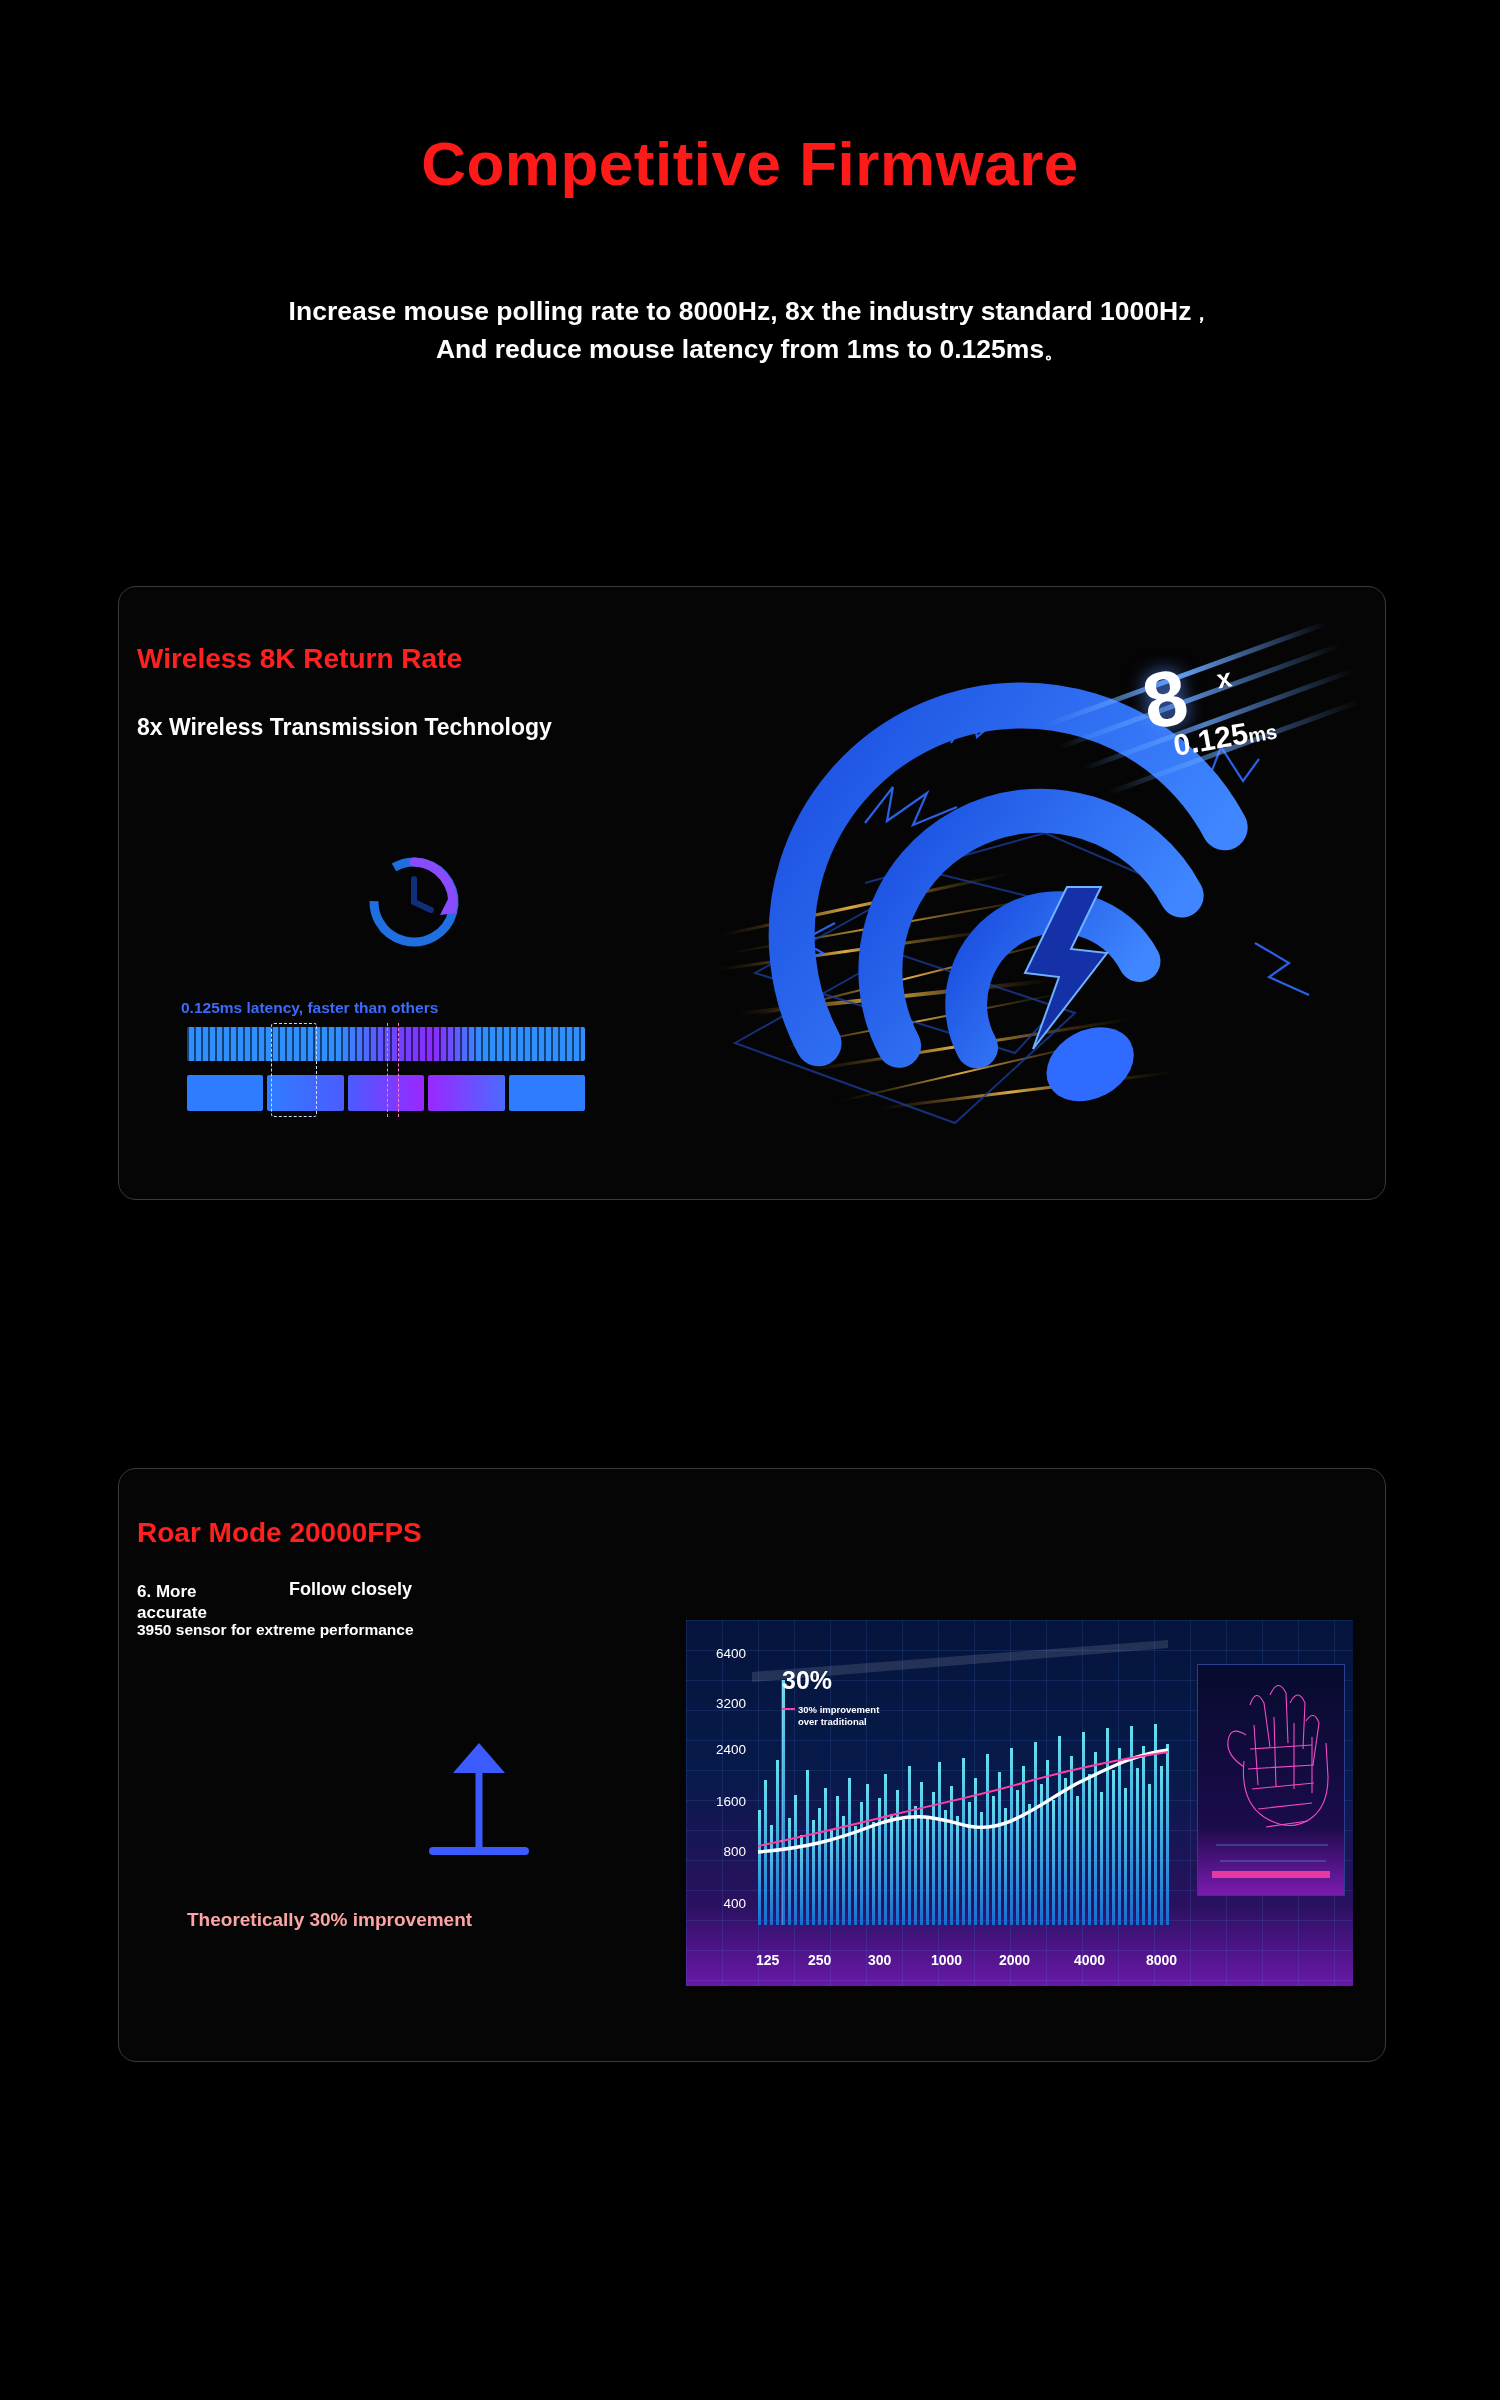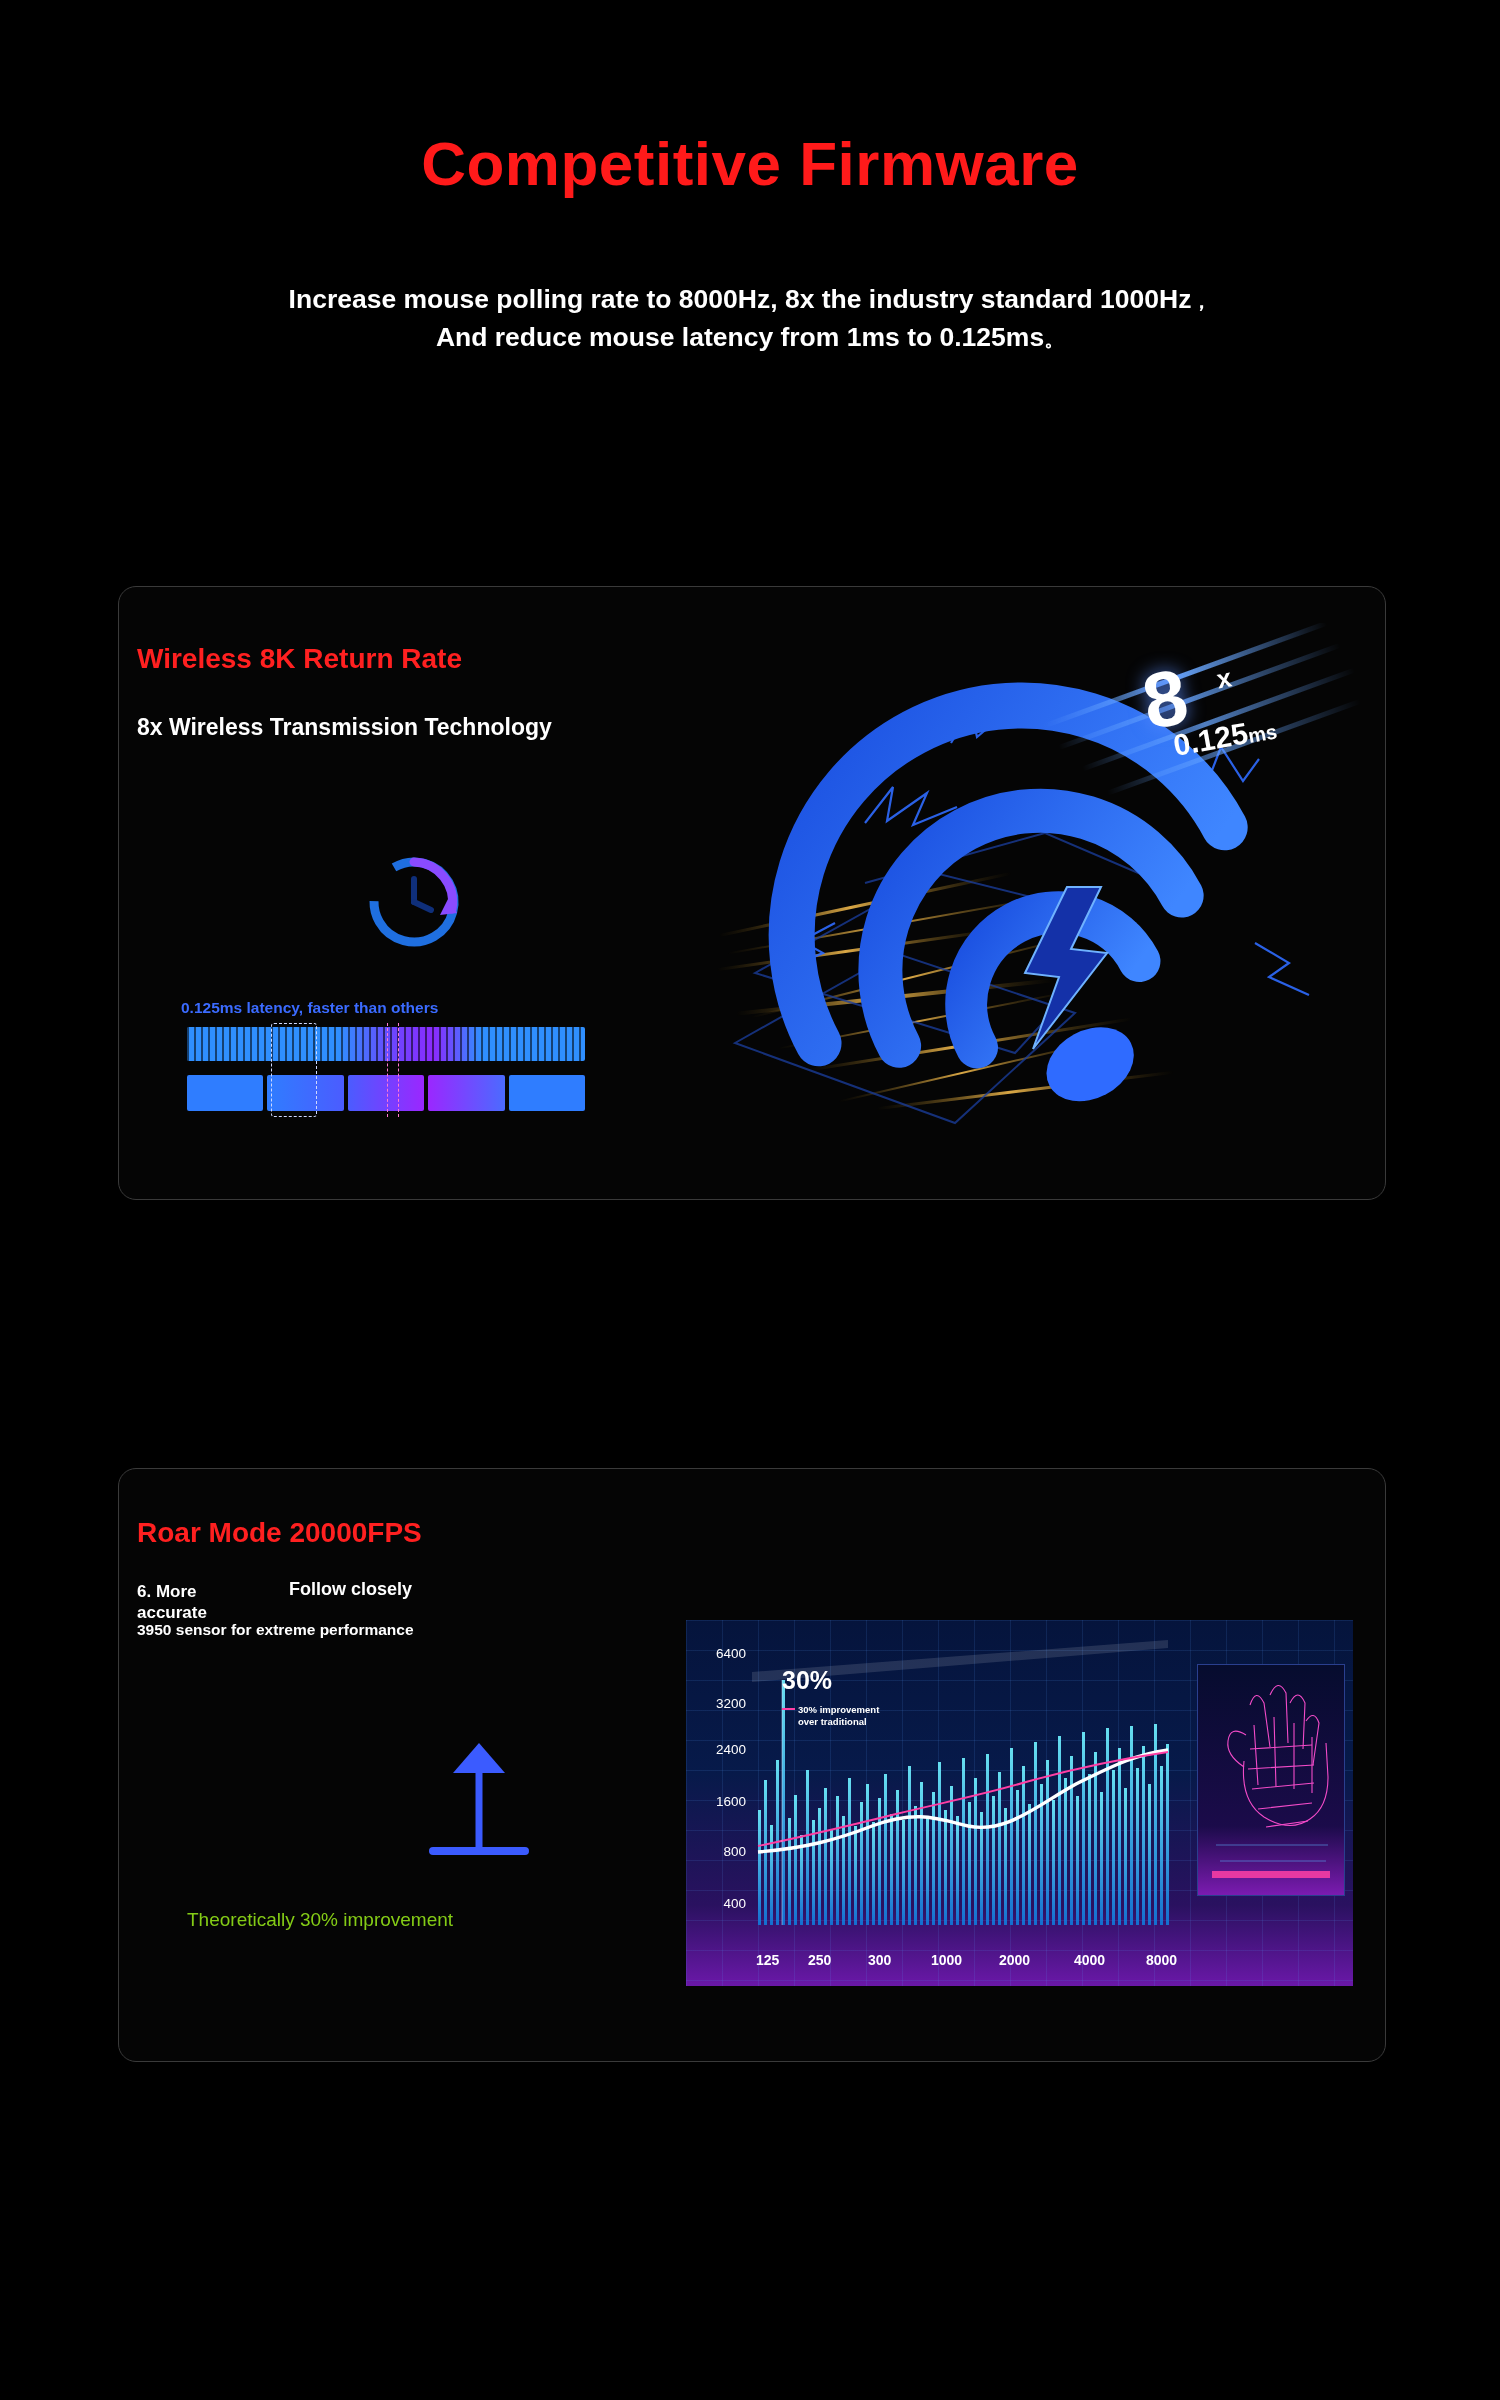--- a/index.html
+++ b/index.html
@@ -26,21 +26,21 @@
     left: 0;
     width: 1500px;
     text-align: center;
     color: #ff1a1a;
     font-size: 62px;
     font-weight: bold;
     letter-spacing: 0.5px;
   }
   .subtitle {
     position: absolute;
-    top: 280px;
+    top: 292px;
     left: 0;
     width: 1500px;
     text-align: center;
     color: #ffffff;
     font-size: 26.5px;
     font-weight: bold;
     line-height: 1.45;
   }
   .subtitle .punc { font-size: 20px; }
 
@@ -217,23 +217,23 @@
     position: absolute;
     left: 300px;
     top: 260px;
     width: 120px;
     height: 130px;
   }
   .improve-label {
     position: absolute;
     left: 68px;
     top: 440px;
-    color: #84cc16;
+    color: #fca5a5;
     font-size: 19px;
-    font-weight: normal;
+    font-weight: bold;
   }
 
   .chart-box {
     position: absolute;
     left: 567px;
     top: 151px;
     width: 667px;
     height: 366px;
     background: linear-gradient(180deg, #05143c 0%, #071a4a 42%, #2a1160 78%, #6a18a8 100%);
     overflow: hidden;

